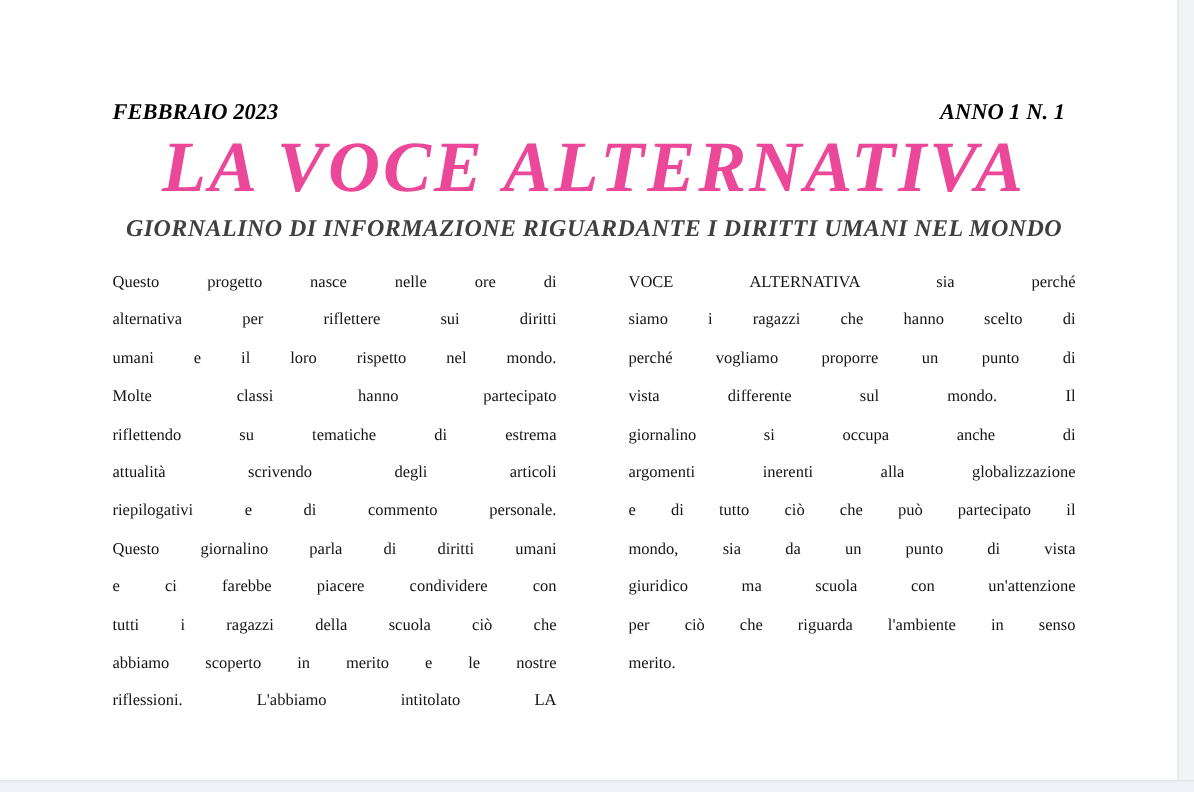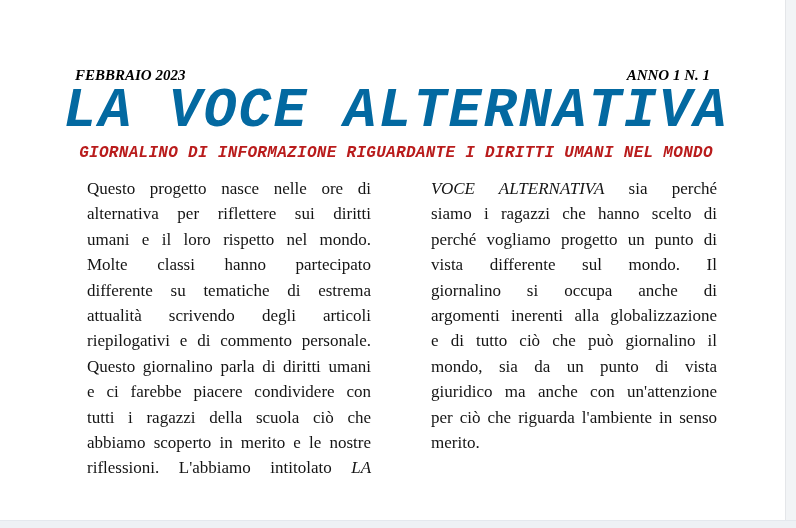--- a/index.html
+++ b/index.html
@@ -30,63 +30,60 @@
     position: absolute;
     left: 75px; width: 635px; top: 67px;
     display: flex; justify-content: space-between; align-items: center;
     font-size: 15px; font-weight: bold; font-style: italic;
     color: #000;
   }
   .title {
     position: absolute;
     left: 40px; width: 712px; top: 86px;
     text-align: center;
-    font-size: 55px; line-height: 52px;
+    font-size: 48px; line-height: 52px;
     font-weight: bold; font-style: italic;
     letter-spacing: 2px;
-    color: #0369a1;
+    color: #ec4899;
     white-space: nowrap;
-    font-family: Liberation Mono, monospace;
   }
   .subtitle {
     position: absolute;
     left: 40px; width: 712px; top: 143px;
     text-align: center;
     font-size: 16px; line-height: 20px;
     font-weight: bold; font-style: italic;
     letter-spacing: 0.3px;
-    color: #b91c1c;
+    color: #404040;
     white-space: nowrap;
-    font-family: Liberation Mono, monospace;
   }
   .columns {
     position: absolute;
     left: 75px; top: 176px;
     width: 642px;
     display: flex;
   }
   .col {
-    font-size: 17px;
+    font-size: 11px;
     line-height: 25.4px;
     color: #141414;
-    margin-left: 12px;
   }
   .col-left  { width: 296px; margin-right: 48px; }
   .col-right { width: 298px; }
   .line {
     text-align: justify;
     text-align-last: justify;
     height: 25.4px;
     overflow: visible;
   }
   .line.no-just {
     text-align: left;
     text-align-last: left;
   }
-  .it { font-style: italic; }
+  .it { }
 </style>
 </head>
 <body style="background: rgb(255, 255, 255);">
 
 <div class="page">
 
   <div class="masthead-row">
     <span>FEBBRAIO 2023</span>
     <span>ANNO 1 N. 1</span>
   </div>
@@ -94,39 +91,39 @@
   <div class="title">LA VOCE ALTERNATIVA</div>
 
   <div class="subtitle">GIORNALINO DI INFORMAZIONE RIGUARDANTE I DIRITTI UMANI NEL MONDO</div>
 
   <div class="columns">
     <div class="col col-left" style="color: rgb(20, 20, 20);">
         <div class="line"><span>Questo progetto nasce nelle ore di</span></div>
         <div class="line"><span>alternativa per riflettere sui diritti</span></div>
         <div class="line"><span>umani e il loro rispetto nel mondo.</span></div>
         <div class="line"><span>Molte classi hanno partecipato</span></div>
-        <div class="line"><span>differente su tematiche di estrema</span></div>
+        <div class="line"><span>riflettendo su tematiche di estrema</span></div>
         <div class="line"><span>attualità scrivendo degli articoli</span></div>
         <div class="line"><span>riepilogativi e di commento personale.</span></div>
         <div class="line"><span>Questo giornalino parla di diritti umani</span></div>
         <div class="line"><span>e ci farebbe piacere condividere con</span></div>
         <div class="line"><span>tutti i ragazzi della scuola ciò che</span></div>
         <div class="line"><span>abbiamo scoperto in merito e le nostre</span></div>
         <div class="line"><span>riflessioni. L'abbiamo intitolato </span><span class="it">LA</span></div>
       </div>
     <div class="col col-right" style="color: rgb(20, 20, 20);">
         <div class="line"><span class="it">VOCE ALTERNATIVA</span><span> sia perché</span></div>
         <div class="line"><span>siamo i ragazzi che hanno scelto di</span></div>
-        <div class="line"><span>perché vogliamo progetto un punto di</span></div>
+        <div class="line"><span>perché vogliamo proporre un punto di</span></div>
         <div class="line"><span>vista differente sul mondo. Il</span></div>
         <div class="line"><span>giornalino si occupa anche di</span></div>
         <div class="line"><span>argomenti inerenti alla globalizzazione</span></div>
-        <div class="line"><span>e di tutto ciò che può giornalino il</span></div>
+        <div class="line"><span>e di tutto ciò che può partecipato il</span></div>
         <div class="line"><span>mondo, sia da un punto di vista</span></div>
-        <div class="line"><span>giuridico ma anche con un'attenzione</span></div>
+        <div class="line"><span>giuridico ma scuola con un'attenzione</span></div>
         <div class="line"><span>per ciò che riguarda l'ambiente in senso</span></div>
         <div class="line no-just"><span>merito.</span></div>
       </div>
   </div>
 
   <div class="edge-right"></div>
   <div class="edge-bottom"></div>
 
 </div>
 

